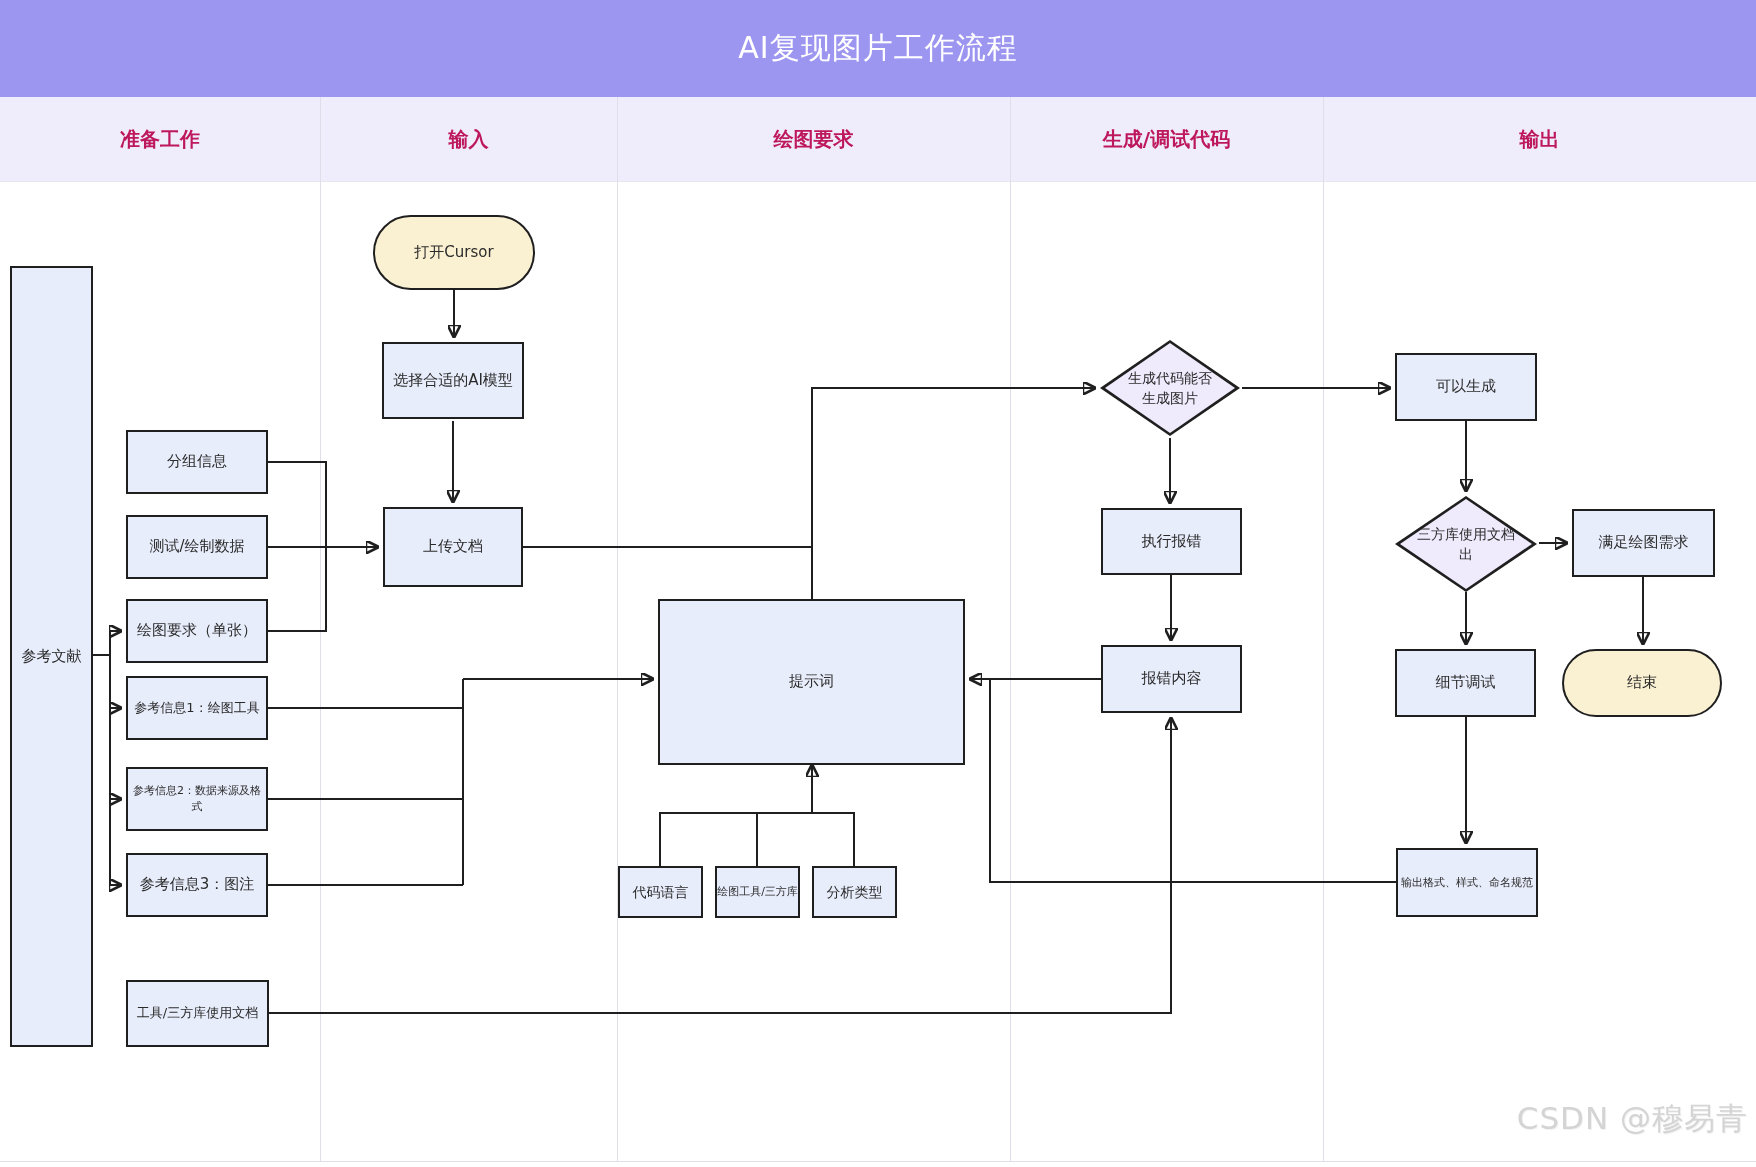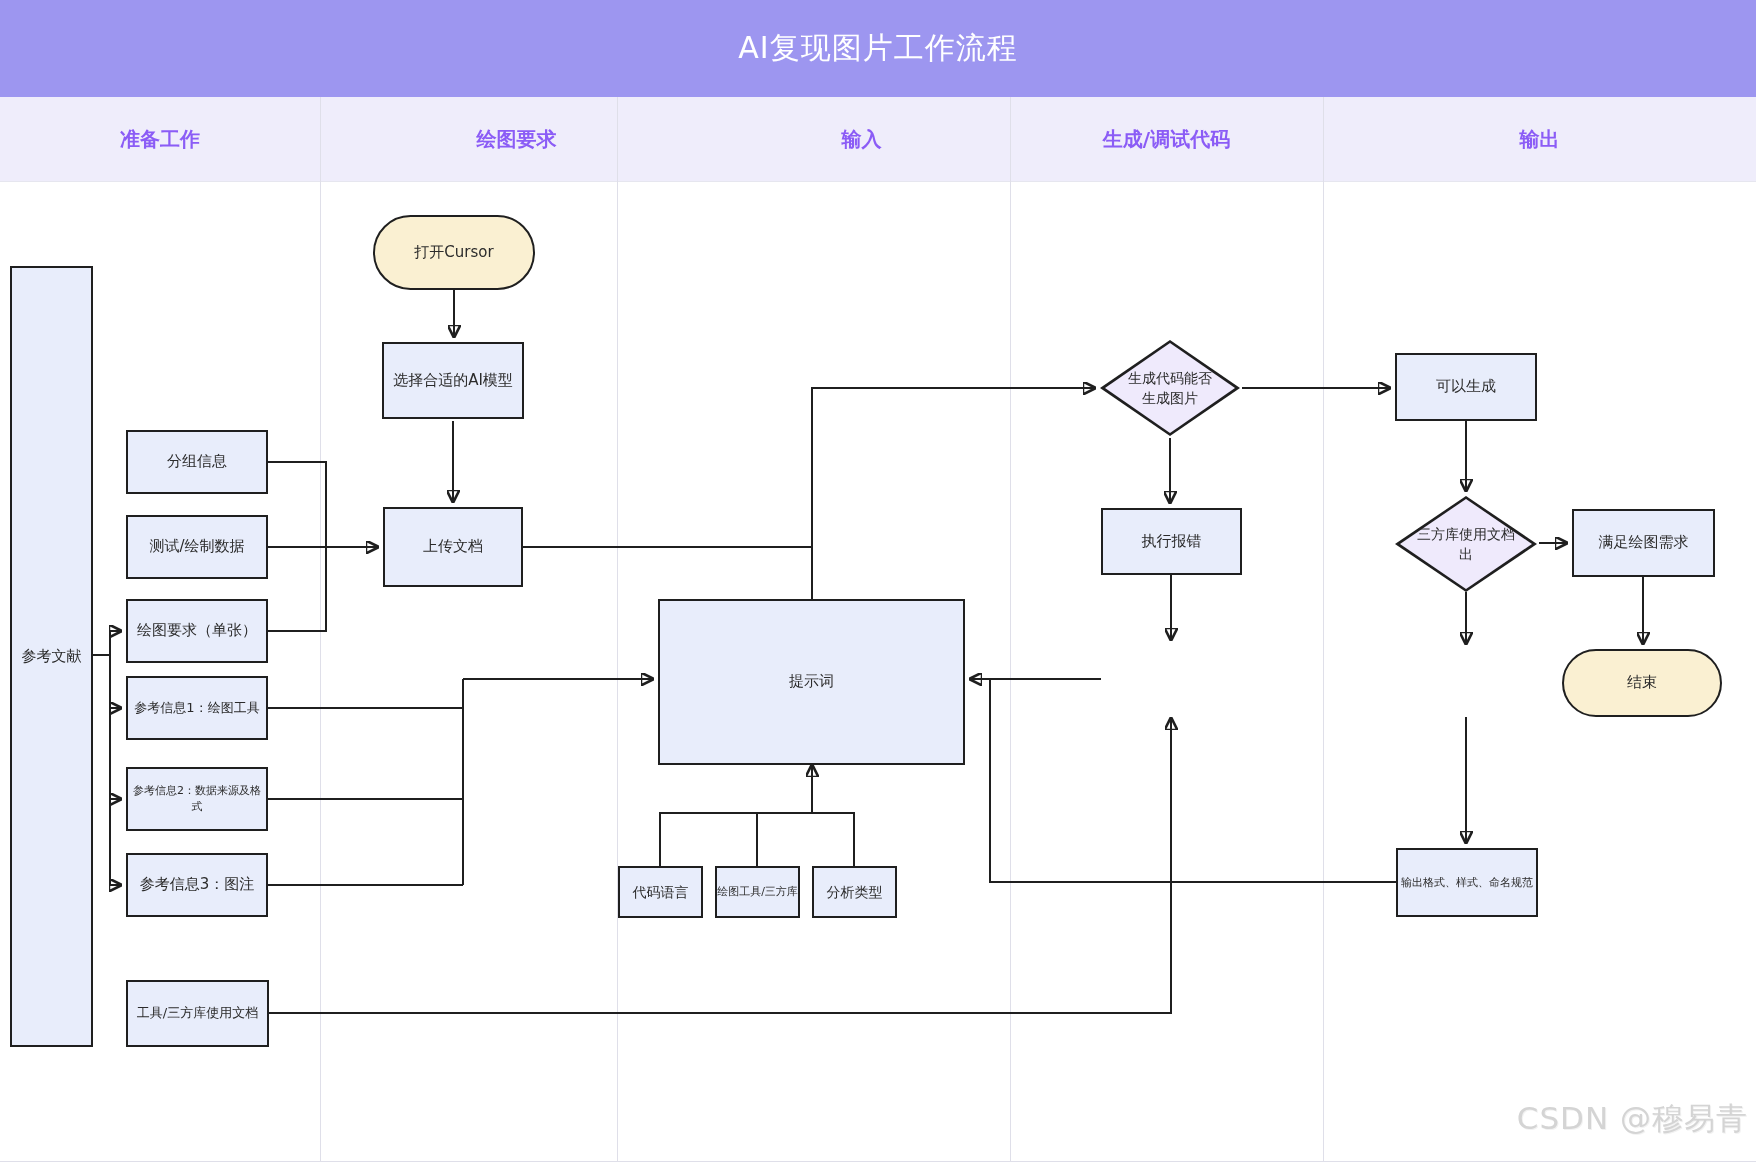--- a/index.html
+++ b/index.html
@@ -7,21 +7,21 @@
     --terminal_fill:#FAF0D2; --border:#1F1F1F; --lane_line:#DFDFE9; --watermark:#D4D4D4; --text:#2B2B2B;
   }
   *{box-sizing:border-box;margin:0;padding:0}
   body{font-family:"DejaVu Sans","Liberation Sans",sans-serif;background:#fff}
   .canvas{position:relative;width:1756px;height:1167px;background:#fff;overflow:hidden}
   .titlebar{position:absolute;left:0;top:0;width:1756px;height:97px;background:var(--purple);
     display:flex;align-items:center;justify-content:center}
   .titlebar span{color:#fff;font-size:30px;font-weight:normal;letter-spacing:1px}
   .lane-headers{position:absolute;left:0;top:97px;width:1756px;height:85px;background:var(--header_bg);
     display:flex;border-bottom:1px solid #E6E6EF}
-  .lane-header{display:flex;align-items:center;justify-content:center;font-size:20px;font-weight:bold;color:#8b5cf6}
+  .lane-header{display:flex;align-items:center;justify-content:center;font-size:20px;font-weight:bold;color:#be185d}
   .lane-divider{position:absolute;top:97px;width:1px;height:1065px;background:var(--lane_line)}
   .bottom-line{position:absolute;left:0;top:1161px;width:1756px;height:1px;background:var(--lane_line)}
   svg.wires{position:absolute;left:0;top:0}
   svg.wires path{stroke:var(--border);stroke-width:2;fill:none}
   .node{position:absolute;display:flex;align-items:center;justify-content:center;text-align:center;
     color:var(--text);font-size:15px;line-height:1.45;white-space:pre-line}
   .rect{background:var(--node_fill);border:2px solid var(--border)}
   .stadium{background:var(--terminal_fill);border:2px solid var(--border);border-radius:999px}
   .diamond{background:transparent;border:none}
   .diamond .shape{position:absolute;inset:0;clip-path:polygon(50% 0,100% 50%,50% 100%,0 50%);background:var(--border)}
@@ -35,22 +35,22 @@
 <body>
 
 <div class="canvas">
 
   <div class="titlebar">
     <span>AI复现图片工作流程</span>
   </div>
 
   <div class="lane-headers">
     <div class="lane-header" style="width:320px">准备工作</div>
+    <div class="lane-header" style="width:297px">输入</div>
     <div class="lane-header" style="width:393px">绘图要求</div>
-    <div class="lane-header" style="width:297px">输入</div>
     <div class="lane-header" style="width:313px">生成/调试代码</div>
     <div class="lane-header" style="width:433px">输出</div>
   </div>
 
   <div class="lane-divider" style="left:320px"></div>
   <div class="lane-divider" style="left:617px"></div>
   <div class="lane-divider" style="left:1010px"></div>
   <div class="lane-divider" style="left:1323px"></div>
   <div class="bottom-line"></div>
 
@@ -105,25 +105,27 @@
   <div class="node rect fs12" style="left:618px;top:866px;width:85px;height:52px">代码语言</div>
   <div class="node rect fs11" style="left:715px;top:866px;width:85px;height:52px">绘图工具/三方库</div>
   <div class="node rect fs12" style="left:812px;top:866px;width:85px;height:52px">分析类型</div>
 
   <div class="node diamond" style="left:1100px;top:340px;width:140px;height:96px">
     <div class="shape"></div>
     <div class="lbl">生成代码能否
 生成图片</div>
   </div>
   <div class="node rect" style="left:1101px;top:508px;width:141px;height:67px">执行报错</div>
+  <div class="node rect" style="left:1101px;top:645px;width:141px;height:68px">报错内容</div>
 
   <div class="node rect" style="left:1395px;top:353px;width:142px;height:68px">可以生成</div>
   <div class="node diamond" style="left:1395px;top:496px;width:142px;height:96px">
     <div class="shape"></div>
     <div class="lbl">三方库使用文档
 出</div>
   </div>
+  <div class="node rect" style="left:1395px;top:649px;width:141px;height:68px">细节调试</div>
   <div class="node rect" style="left:1572px;top:509px;width:143px;height:68px">满足绘图需求</div>
   <div class="node stadium" style="left:1562px;top:649px;width:160px;height:68px">结束</div>
   <div class="node rect fs11" style="left:1396px;top:848px;width:142px;height:69px">输出格式、样式、命名规范</div>
 
   <div class="watermark">CSDN @穆易青</div>
 </div>
 
 </body></html>

